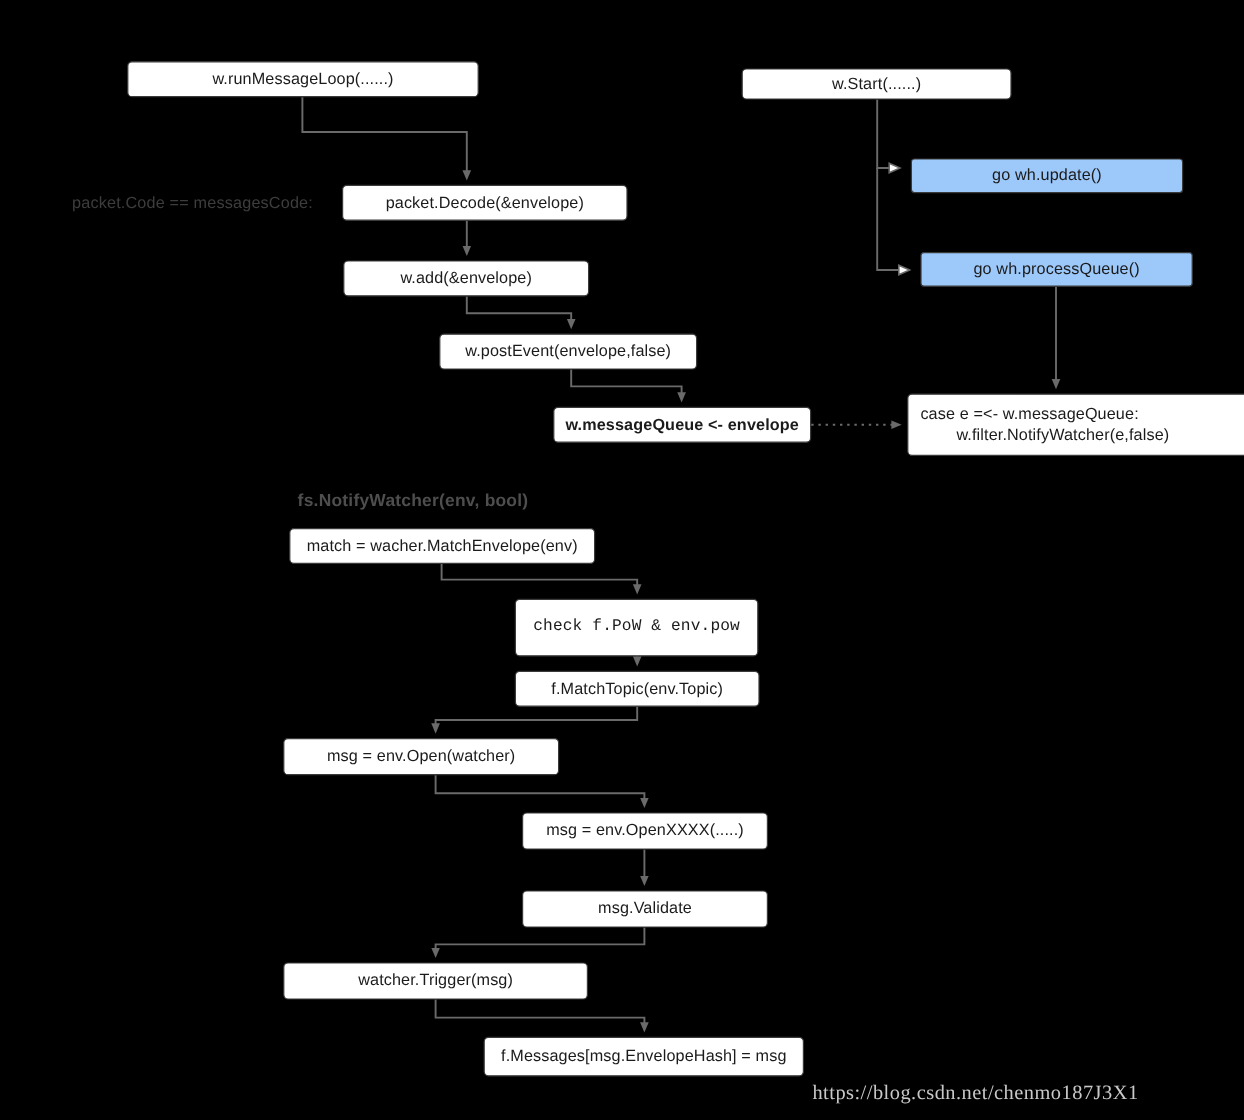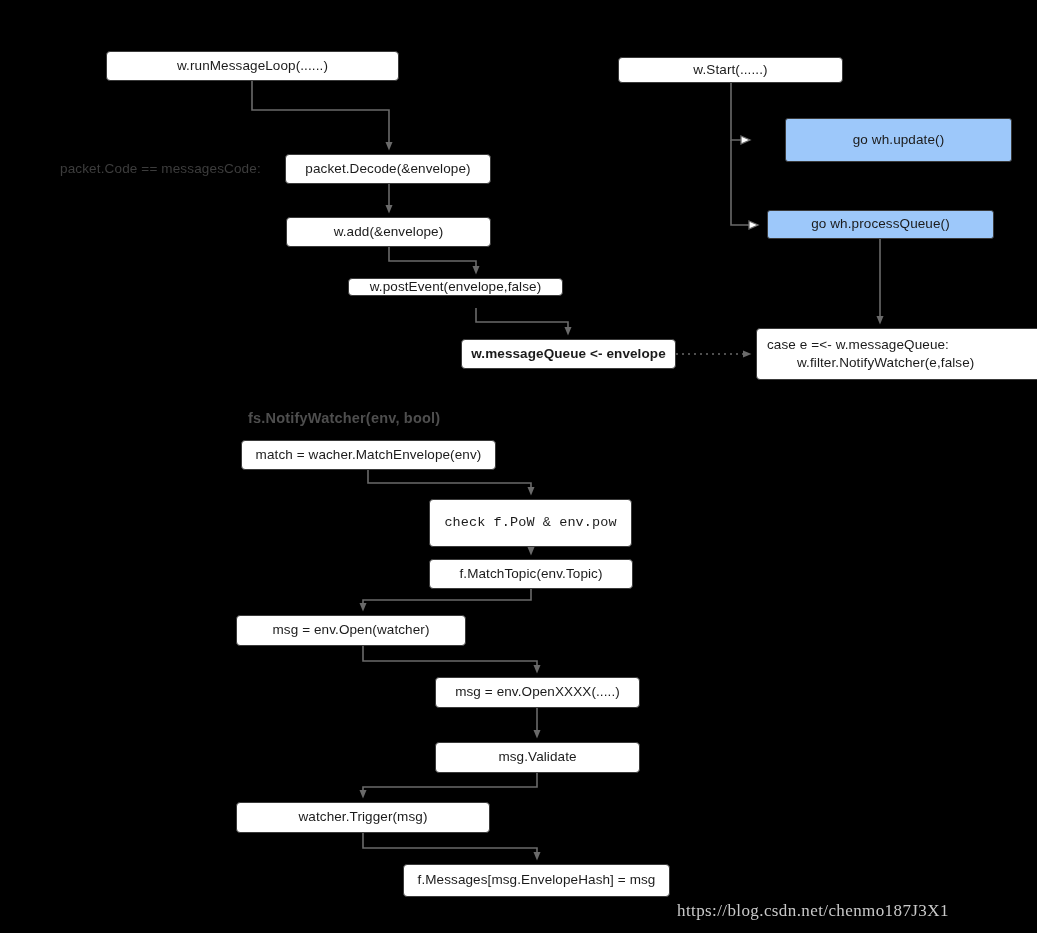--- a/index.html
+++ b/index.html
@@ -117,41 +117,41 @@
   </svg>
 
   <div class="node" style="left:106px;top:51px;width:293px;height:30px;">
     <span>w.runMessageLoop(......)</span>
   </div>
 
   <div class="free-label" style="left:60px;top:161px;">
     <span>packet.Code == messagesCode:</span>
   </div>
 
-  <div class="node" style="left:285px;top:154px;width:206px;height:30px;">
+  <div class="node" style="left:285px;top:154px;width:238px;height:30px;">
     <span>packet.Decode(&amp;envelope)</span>
   </div>
 
   <div class="node" style="left:286px;top:217px;width:205px;height:30px;">
     <span>w.add(&amp;envelope)</span>
   </div>
 
-  <div class="node" style="left:348px;top:278px;width:215px;height:18px;">
+  <div class="node" style="left:366px;top:278px;width:215px;height:30px;">
     <span>w.postEvent(envelope,false)</span>
   </div>
 
   <div class="node" style="left:461px;top:339px;width:215px;height:30px;font-weight:bold;">
     <span>w.messageQueue &lt;- envelope</span>
   </div>
 
   <div class="node" style="left:618px;top:57px;width:225px;height:26px;">
     <span>w.Start(......)</span>
   </div>
 
-  <div class="node blue" style="left:759px;top:118px;width:227px;height:44px;margin-left:26px;">
+  <div class="node blue" style="left:759px;top:132px;width:227px;height:29px;">
     <span>go  wh.update()</span>
   </div>
 
   <div class="node blue" style="left:767px;top:210px;width:227px;height:29px;">
     <span>go  wh.processQueue()</span>
   </div>
 
   <div class="node two-line" style="left:756px;top:328px;width:292px;height:52px;">
     <span class="l1">case e =&lt;- w.messageQueue:</span>
     <span class="l2">w.filter.NotifyWatcher(e,false)</span>

